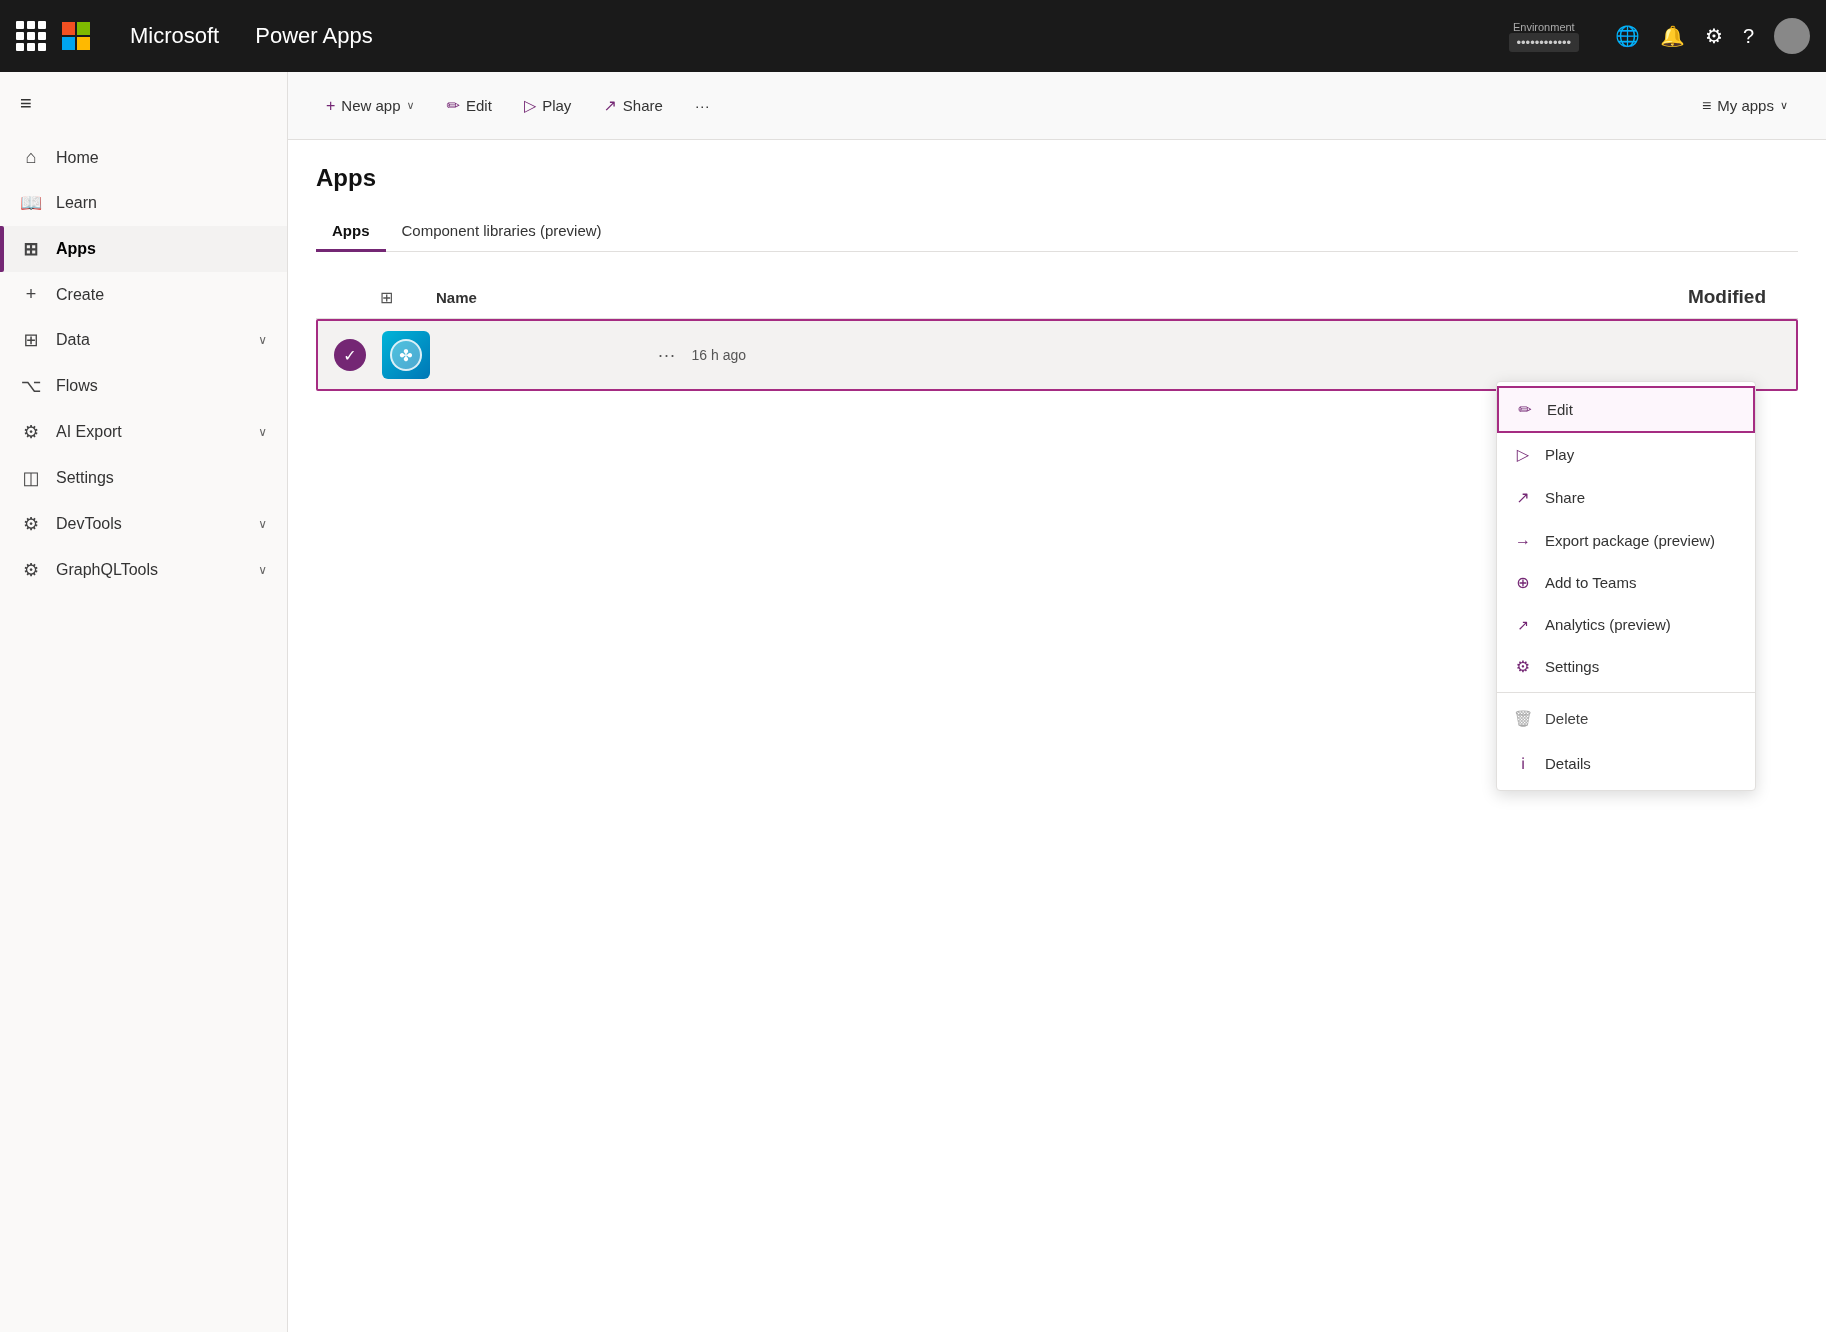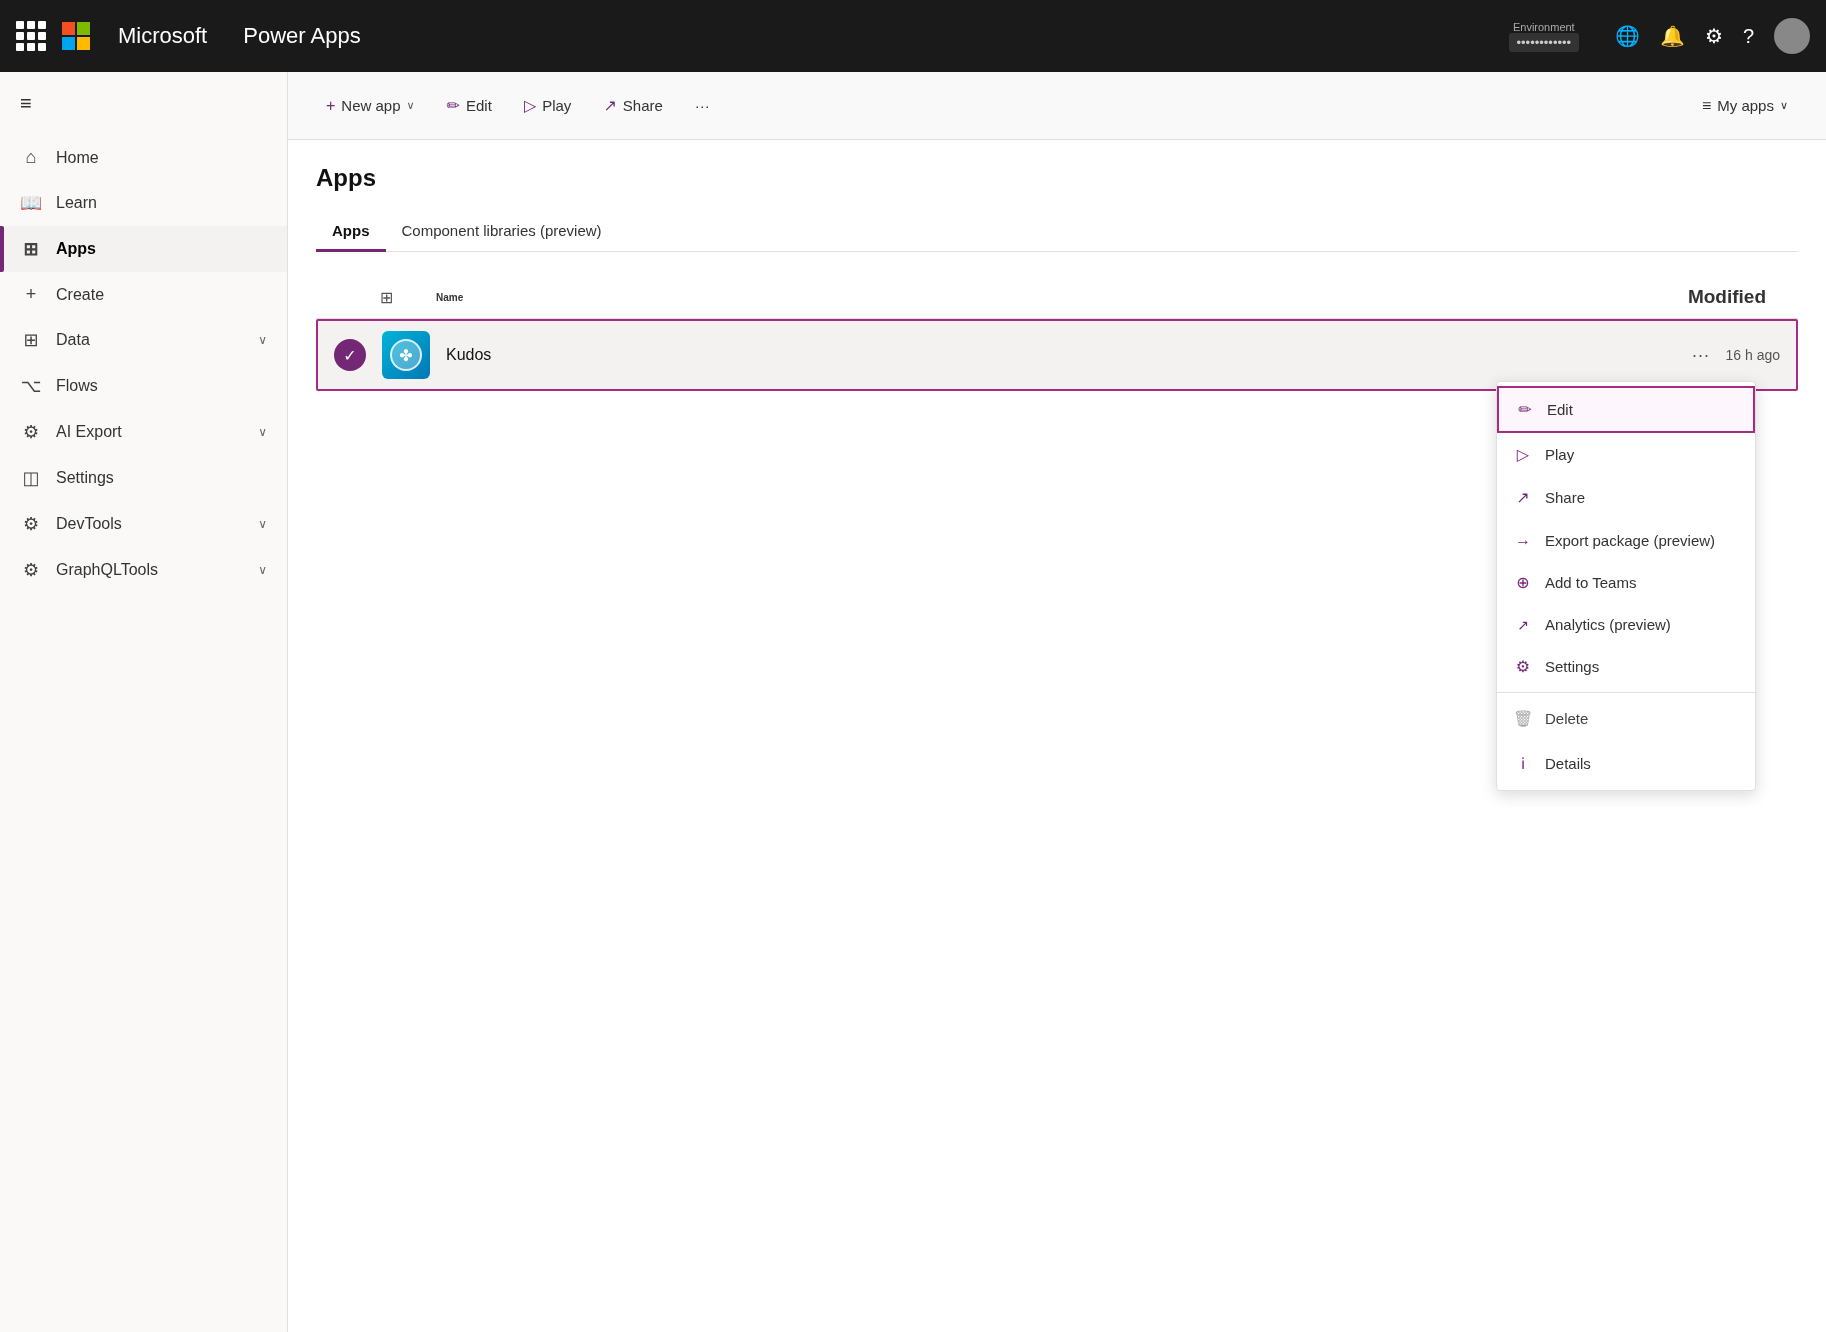--- a/index.html
+++ b/index.html
@@ -21,21 +21,21 @@
       gap: 3px;
       cursor: pointer;
     }
     .dot { width: 8px; height: 8px; background: #fff; border-radius: 1px; }
     .ms-logo { display: flex; gap: 2px; flex-wrap: wrap; width: 28px; height: 28px; }
     .ms-logo-sq { width: 13px; height: 13px; }
     .ms-logo-sq.red { background: #f25022; }
     .ms-logo-sq.green { background: #7fba00; }
     .ms-logo-sq.blue { background: #00a4ef; }
     .ms-logo-sq.yellow { background: #ffb900; }
-    .ms-text { color: #fff; font-size: 22px; font-weight: 300; margin-left: 12px; }
+    .ms-text { color: #fff; font-size: 22px; font-weight: 300; margin-left: 24px; }
     .product-name { color: #fff; font-size: 22px; font-weight: 400; margin-left: 20px; }
     .top-bar-spacer { flex: 1; }
     .env-section { display: flex; flex-direction: column; align-items: center; color: #ccc; }
     .env-label { font-size: 11px; color: #aaa; }
     .env-value { font-size: 13px; color: #ccc; background: #333; padding: 2px 8px; border-radius: 3px; }
     .top-bar-icons { display: flex; align-items: center; gap: 20px; margin-left: 20px; }
     .top-bar-icon { color: #fff; font-size: 20px; cursor: pointer; }
     .avatar { width: 36px; height: 36px; border-radius: 50%; background: #888; overflow: hidden; }
 
     
@@ -147,21 +147,21 @@
       margin-bottom: -1px;
     }
     .tab.active {
       color: #111;
       font-weight: 600;
       border-bottom: 3px solid #742774;
     }
     .table-header { display: flex; align-items: center; padding: 10px 16px; border-bottom: 1px solid #e1dfdd; }
     .col-check { width: 48px; }
     .col-icon { width: 56px; }
-    .col-name { flex: 1; font-size: 10px; font-weight: 600; color: #333; }
+    .col-name { flex: 1; font-size: 15px; font-weight: 600; color: #333; }
     .col-modified { width: 300px; text-align: right; font-size: 19px; font-weight: 600; color: #333; padding-right: 16px; }
 
     
     .app-row {
       display: flex;
       align-items: center;
       padding: 10px 16px;
       background: #f3f2f1;
       border: 2px solid #a52c82;
       border-radius: 2px;
@@ -377,21 +377,20 @@
 
       <div class="app-row" style="position:relative;">
         <div class="app-row-check">
           <span>✓</span>
         </div>
         <div class="app-icon-box">
           <div class="app-icon-inner">
             <span style="font-size:16px;">✤</span>
           </div>
         </div>
-        <span class="app-name">Kudos</span>
         <div class="app-modified">
           <span class="three-dots">···</span>
           <span>16 h ago</span>
         </div>
 
         <div class="context-menu">
 
           <div class="context-menu-item highlighted" style="border: 2px solid #a52c82; background:#fdf6fc;">
             <span class="menu-icon">✏</span>
             <span>Edit</span>

